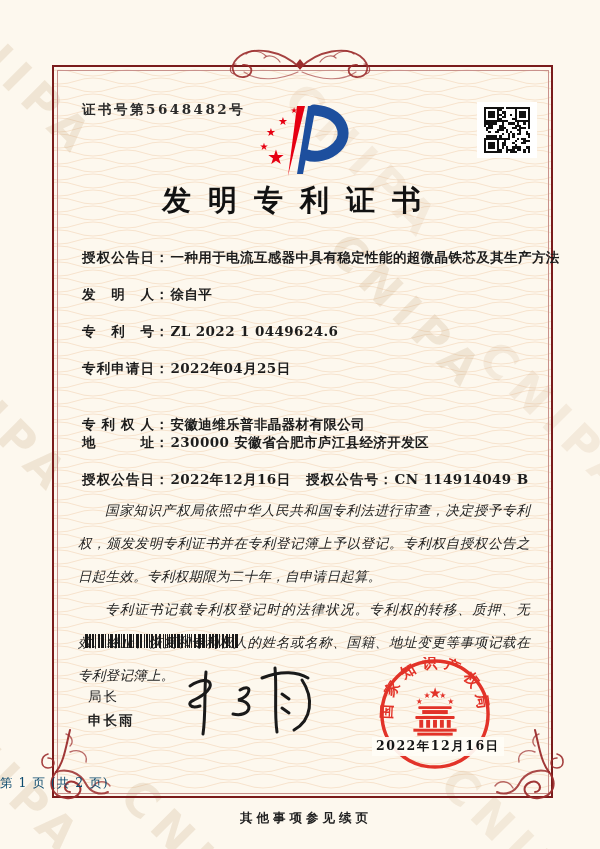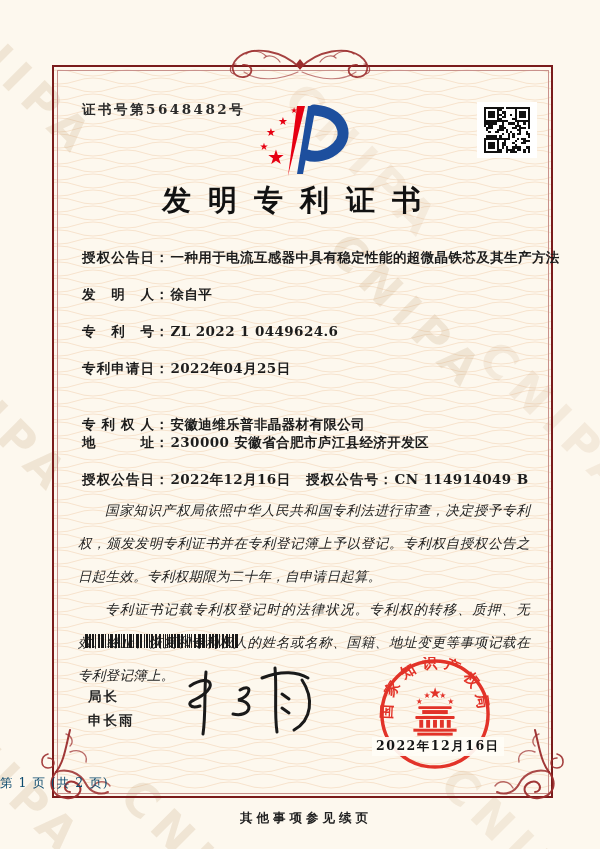--- a/index.html
+++ b/index.html
@@ -52,21 +52,21 @@
 
   
   .paras{position:absolute;left:78px;top:494px;width:452px;z-index:4;}
   .paras p{margin:0;font-size:13.5px;line-height:33px;color:#222;text-align:justify;
       text-indent:2em;letter-spacing:0.3px;font-style:italic;}
 
   
   .barcode{position:absolute;left:85px;top:633px;width:156px;height:14px;z-index:4;}
 
   
-  .sig-title{position:absolute;left:88px;top:688px;font-size:13.5px;font-weight:bold;
+  .sig-title{position:absolute;left:88px;top:688px;font-size:13.5px;font-weight:normal;
       font-family:"DejaVu Sans","Liberation Sans",sans-serif;color:#222;z-index:4;letter-spacing:2px;}
   .sig-name{position:absolute;left:88px;top:712px;font-size:13.5px;font-weight:bold;
       font-family:"DejaVu Sans","Liberation Sans",sans-serif;color:#222;z-index:4;letter-spacing:2px;}
   .signature{position:absolute;left:178px;top:660px;width:140px;height:82px;z-index:4;}
 
   
   .seal{position:absolute;left:378px;top:657px;width:114px;height:114px;z-index:5;opacity:0.93;}
   .seal-date{position:absolute;left:372px;top:737px;z-index:6;background:rgba(255,253,246,0.93);
       padding:1px 4px;font-size:12.5px;font-weight:bold;color:#151515;letter-spacing:1.5px;}
 

